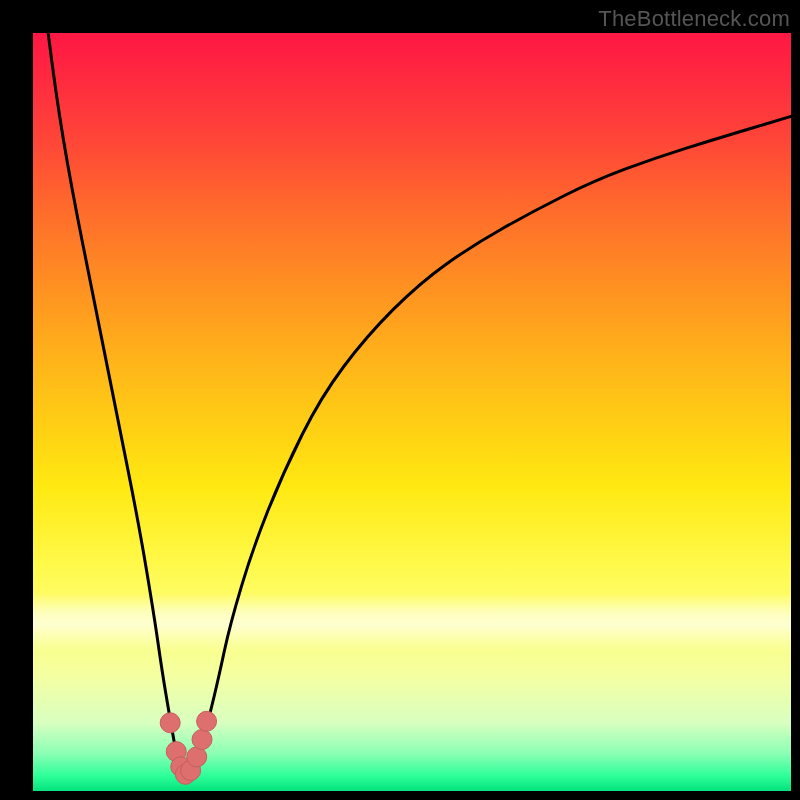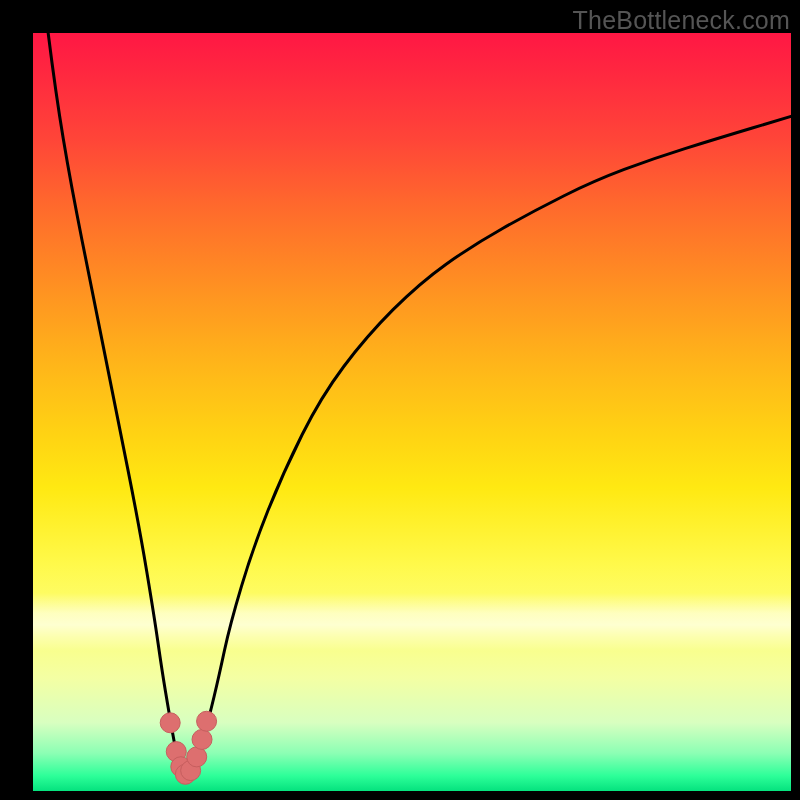--- a/index.html
+++ b/index.html
@@ -47,21 +47,21 @@
       rgba(255,255,255,0.65) 55%,
       rgba(255,255,255,0.0) 100%
     );
     pointer-events: none;
   }
   .watermark {
     position: absolute;
     top: 6px;
     right: 10px;
     color: #555;
-    font-size: 25px;
+    font-size: 22px;
     letter-spacing: 0.2px;
     font-weight: 500;
     user-select: none;
     margin-left: 40px;
   }
   svg.overlay {
     position: absolute;
     left: 33px;
     top: 33px;
     width: 758px;

